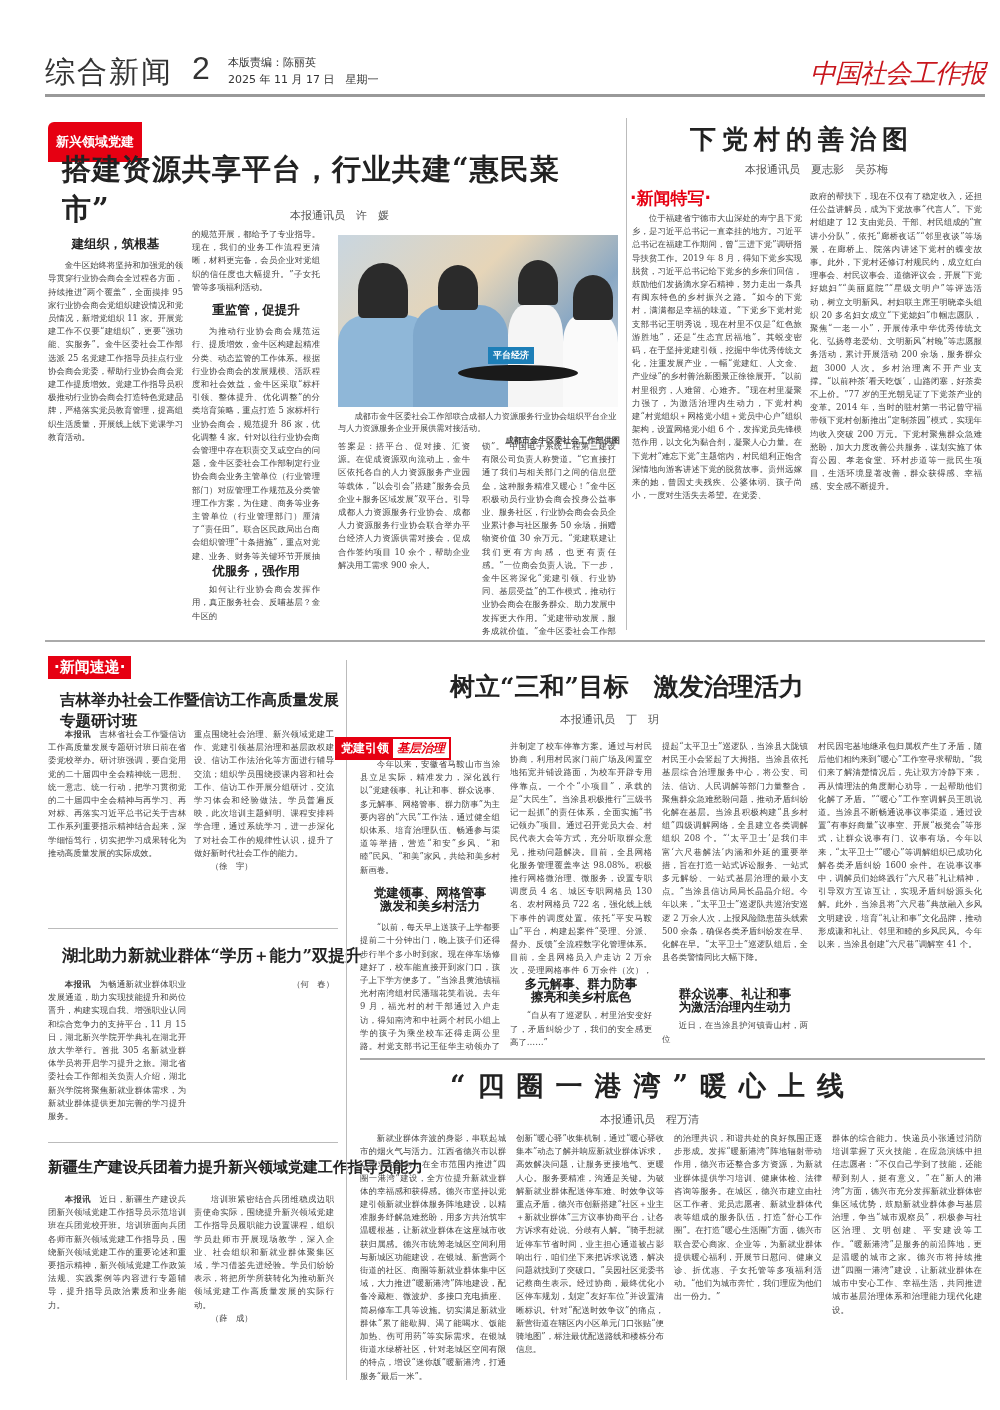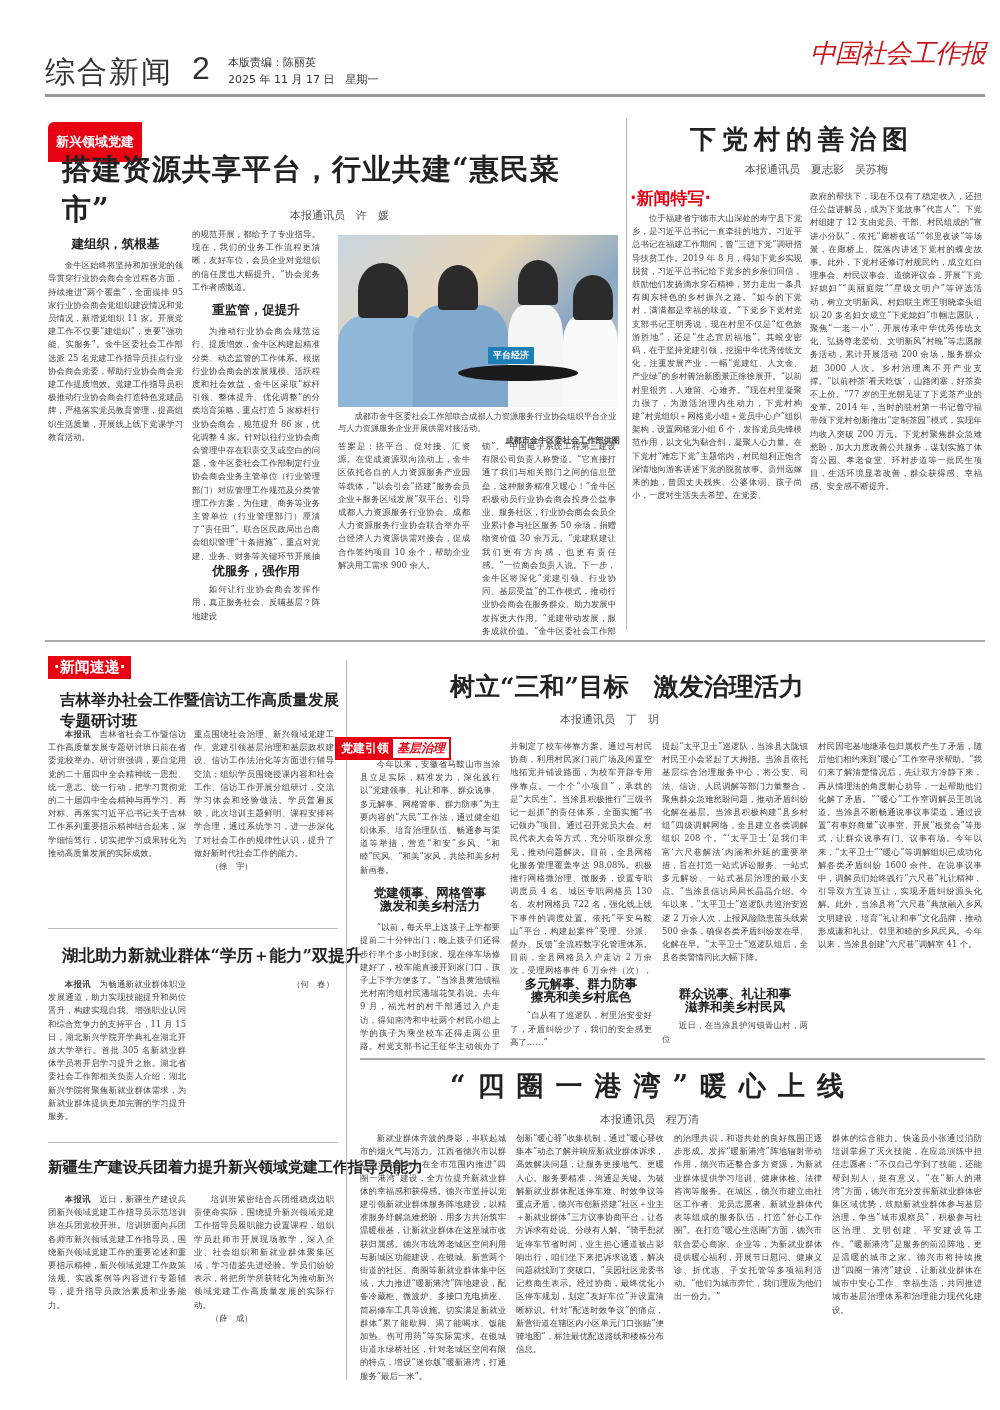--- a/index.html
+++ b/index.html
@@ -1,21 +1,21 @@
 <!DOCTYPE html>
 <html><head>
 <meta charset="utf-8">
 <style>
 *{box-sizing:border-box;margin:0;padding:0}
 body{width:1000px;height:1410px;background:#fff;font-family:"DejaVu Serif","Liberation Serif",serif;color:#222;position:relative;overflow:hidden}
 .abs{position:absolute}
 .hdr-title{left:45px;top:52px;font-family:"DejaVu Sans",sans-serif;font-size:30px;letter-spacing:2px;color:#333}
 .hdr-num{left:192px;top:50px;font-family:"Liberation Sans",sans-serif;font-size:32px;color:#333}
 .hdr-meta{left:228px;top:54px;font-family:"DejaVu Sans",sans-serif;font-size:11px;color:#333;line-height:17px}
-.masthead{left:810px;top:36px;font-size:26px;color:#c8161d;font-style:italic;font-family:"DejaVu Serif",serif;letter-spacing:-1px}
+.masthead{left:810px;top:56px;font-size:26px;color:#c8161d;font-style:italic;font-family:"DejaVu Serif",serif;letter-spacing:-1px}
 .rule{left:45px;top:94px;width:940px;height:3px;background:#999}
 .tag-red{background:#e60012;color:#fff;font-family:"DejaVu Sans",sans-serif;font-weight:bold;font-size:13px;padding:11px 8px;border-radius:6px 0 6px 0}
 .headline{font-family:"DejaVu Serif",serif;font-weight:bold;color:#222}
 .byline{font-size:11px;color:#555}
 .col{font-size:8.4px;line-height:13.2px;color:#444;text-align:justify;overflow:hidden}
 .col p{text-indent:2em}
 .sub{font-family:"DejaVu Sans",sans-serif;font-weight:bold;font-size:12.5px;text-align:center;color:#222;margin:9px 0}
 .vline{width:1px;background:#bbb}
 .hline{height:2px;background:#aaa}
 .photo{background:linear-gradient(135deg,#c9d6e0 0%,#e6d5b8 40%,#8aa8c4 70%,#d8dde3 100%);position:relative;overflow:hidden}
@@ -40,27 +40,27 @@
 
 <div class="abs tag-red" style="left:48px;top:122px">新兴领域党建</div>
 <div class="abs headline" style="left:62px;top:150px;width:540px;font-size:29px;letter-spacing:1px;text-align:left">搭建资源共享平台，行业共建“惠民菜市”</div>
 <div class="abs byline" style="left:290px;top:208px">本报通讯员　许　媛</div>
 
 <div class="abs col" style="left:48px;top:228px;width:135px;height:408px">
   <div class="sub">建组织，筑根基</div>
   <p>金牛区始终将坚持和加强党的领导贯穿行业协会商会全过程各方面，持续推进“两个覆盖”，全面摸排 95 家行业协会商会党组织建设情况和党员情况，新增党组织 11 家。开展党建工作不仅要“建组织”，更要“强功能、实服务”。金牛区委社会工作部选派 25 名党建工作指导员挂点行业协会商会党委，帮助行业协会商会党建工作提质增效。党建工作指导员积极推动行业协会商会打造特色党建品牌，严格落实党员教育管理，提高组织生活质量，开展线上线下党课学习教育活动。</p>
 </div>
 <div class="abs col" style="left:192px;top:228px;width:128px;height:400px">
-  <p style="text-indent:0">的规范开展，都给予了专业指导。现在，我们的业务工作流程更清晰，友好车位，会员企业对党组织的信任度也大幅提升。”协会党务工作者感慨道。</p>
+  <p style="text-indent:0">的规范开展，都给予了专业指导。现在，我们的业务工作流程更清晰，材料更完备，会员企业对党组织的信任度也大幅提升。”子女托管等多项福利活动。</p>
   <div class="sub">重监管，促提升</div>
   <p>为推动行业协会商会规范运行、提质增效，金牛区构建起精准分类、动态监管的工作体系。根据行业协会商会的发展规模、活跃程度和社会效益，金牛区采取“标杆引领、整体提升、优化调整”的分类培育策略，重点打造 5 家标杆行业协会商会，规范提升 86 家，优化调整 4 家。针对以往行业协会商会管理中存在职责交叉或空白的问题，金牛区委社会工作部制定行业协会商会业务主管单位（行业管理部门）对应管理工作规范及分类管理工作方案，为住建、商务等业务主管单位（行业管理部门）厘清了“责任田”。联合区民政局出台商会组织管理“十条措施”，重点对党建、业务、财务等关键环节开展抽查督导，2025 年以来已覆盖 20 余家行业协会商会。“检查不是找麻烦，而是帮我们查漏补缺。如今制度更清晰、运作更透明，有助于协会规范健康发展。”一名刚经历规范化评估的协会负责人坦言。</p>
 </div>
 <div class="abs col" style="left:192px;top:560px;width:128px;height:76px;background:#fff">
   <div class="sub" style="margin:4px 0 6px">优服务，强作用</div>
-  <p>如何让行业协会商会发挥作用，真正服务社会、反哺基层？阵地建设</p>
+  <p>如何让行业协会商会发挥作用，真正服务社会、反哺基层？金牛区的</p>
 </div>
 
 <div class="abs photo" style="left:338px;top:235px;width:280px;height:172px">
   <div class="b" style="left:0;top:80px;width:95px;height:92px"></div>
   <div class="p" style="left:20px;top:28px;width:50px;height:55px"></div>
   <div class="b" style="left:75px;top:70px;width:95px;height:102px;background:#7fa8cc"></div>
   <div class="p" style="left:100px;top:30px;width:40px;height:45px"></div>
   <div class="w" style="left:170px;top:70px;width:55px;height:102px"></div>
   <div class="p" style="left:180px;top:25px;width:40px;height:45px"></div>
   <div class="w" style="left:225px;top:80px;width:55px;height:92px;background:#fafafa"></div>
@@ -143,21 +143,21 @@
 <div class="abs col" style="left:510px;top:975px;width:142px;height:78px;background:#fff">
   <div class="sub" style="white-space:pre-line;margin:2px 0 6px">多元解事、群力防事
 擦亮和美乡村底色</div>
   <p>“自从有了巡逻队，村里治安变好了，矛盾纠纷少了，我们的安全感更高了……”</p>
 </div>
 <div class="abs col" style="left:662px;top:740px;width:146px;height:313px">
   <p style="text-indent:0">提起“太平卫士”巡逻队，当涂县大陇镇村民王小会竖起了大拇指。当涂县依托基层综合治理服务中心，将公安、司法、信访、人民调解等部门力量整合，聚焦群众急难愁盼问题，推动矛盾纠纷化解在基层。当涂县积极构建“县乡村组”四级调解网络，全县建立各类调解组织 208 个。“‘太平卫士’是我们丰富‘六尺巷解法’内涵和外延的重要举措，旨在打造一站式诉讼服务、一站式多元解纷、一站式基层治理的最小支点。”当涂县信访局局长晶晶介绍。今年以来，“太平卫士”巡逻队共巡治安巡逻 2 万余人次，上报风险隐患苗头线索 500 余条，确保各类矛盾纠纷发在早、化解在早。“太平卫士”巡逻队组后，全县各类警情同比大幅下降。</p>
 </div>
 <div class="abs col" style="left:662px;top:985px;width:146px;height:68px;background:#fff">
   <div class="sub" style="white-space:pre-line;margin:2px 0 6px">群众说事、礼让和事
-滋养和美乡村民风</div>
+为激活治理内生动力</div>
   <p>近日，在当涂县护河镇青山村，两位</p>
 </div>
 <div class="abs col" style="left:818px;top:740px;width:164px;height:313px">
   <p style="text-indent:0">村民因宅基地继承包归属权产生了矛盾，随后他们相约来到“暖心”工作室寻求帮助。“我们来了解清楚情况后，先让双方冷静下来，再从情理法的角度耐心劝导，一起帮助他们化解了矛盾。”“暖心”工作室调解员王凯说道。当涂县不断畅通说事议事渠道，通过设置“有事好商量”议事室、开展“板凳会”等形式，让群众说事有门、议事有场。今年以来，“太平卫士”“暖心”等调解组织已成功化解各类矛盾纠纷 1600 余件。在说事议事中，调解员们始终践行“六尺巷”礼让精神，引导双方互谅互让，实现矛盾纠纷源头化解。此外，当涂县将“六尺巷”典故融入乡风文明建设，培育“礼让和事”文化品牌，推动形成谦和礼让、邻里和睦的乡风民风。今年以来，当涂县创建“六尺巷”调解室 41 个。</p>
 </div>
 
 <div class="abs hline" style="left:360px;top:1058px;width:625px"></div>
 
 <div class="abs headline" style="left:450px;top:1068px;font-size:27px;letter-spacing:12px">“四圈一港湾”暖心上线</div>
 <div class="abs byline" style="left:600px;top:1112px">本报通讯员　程万清</div>

